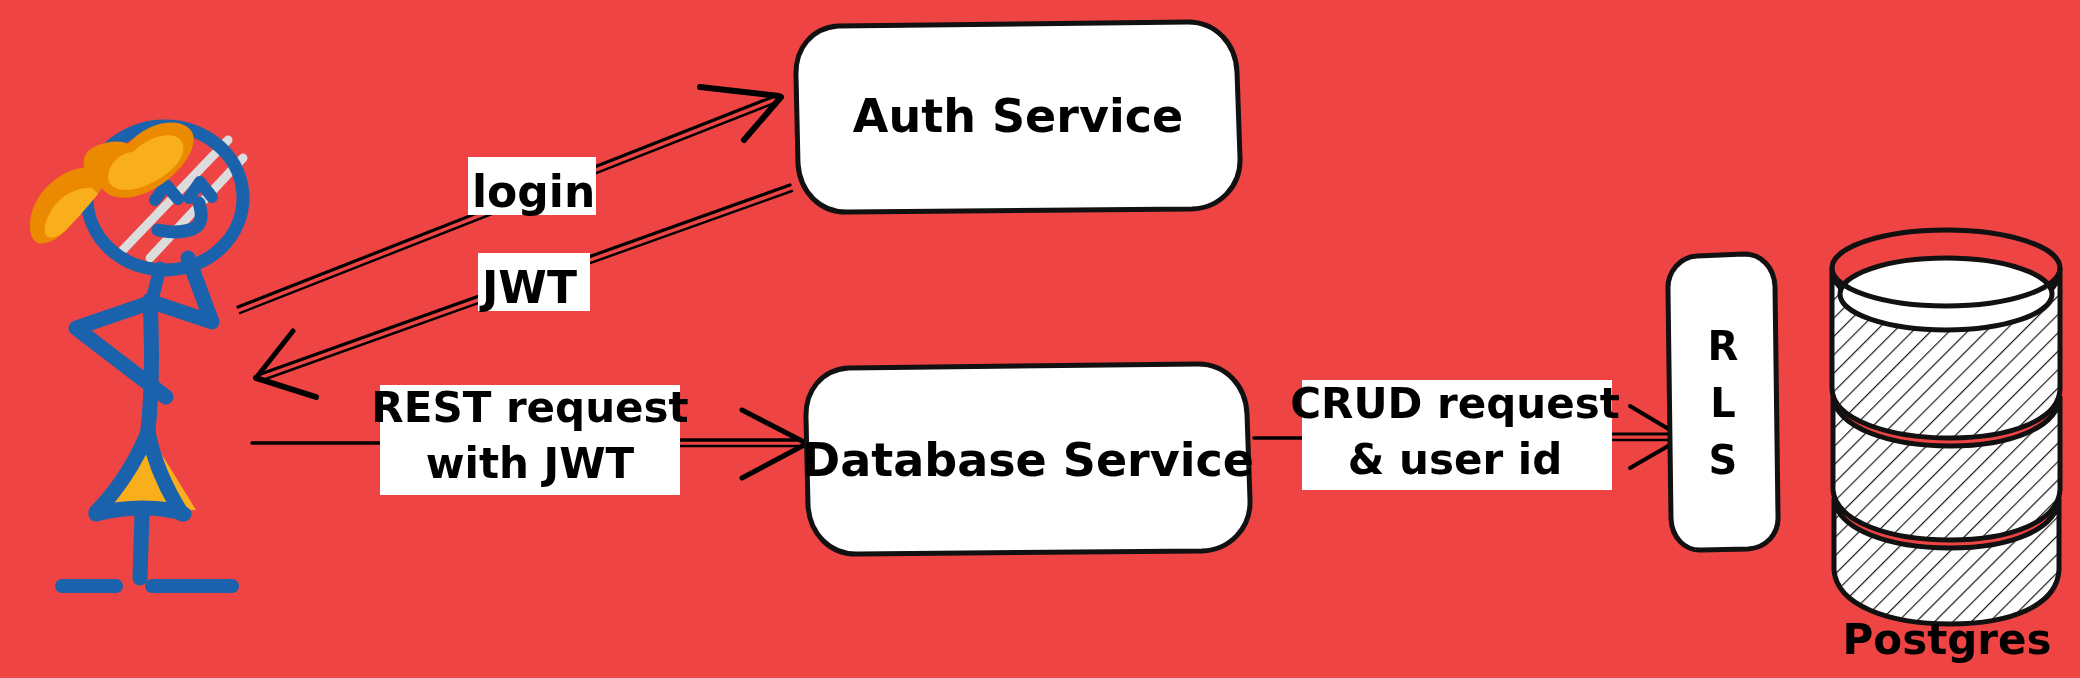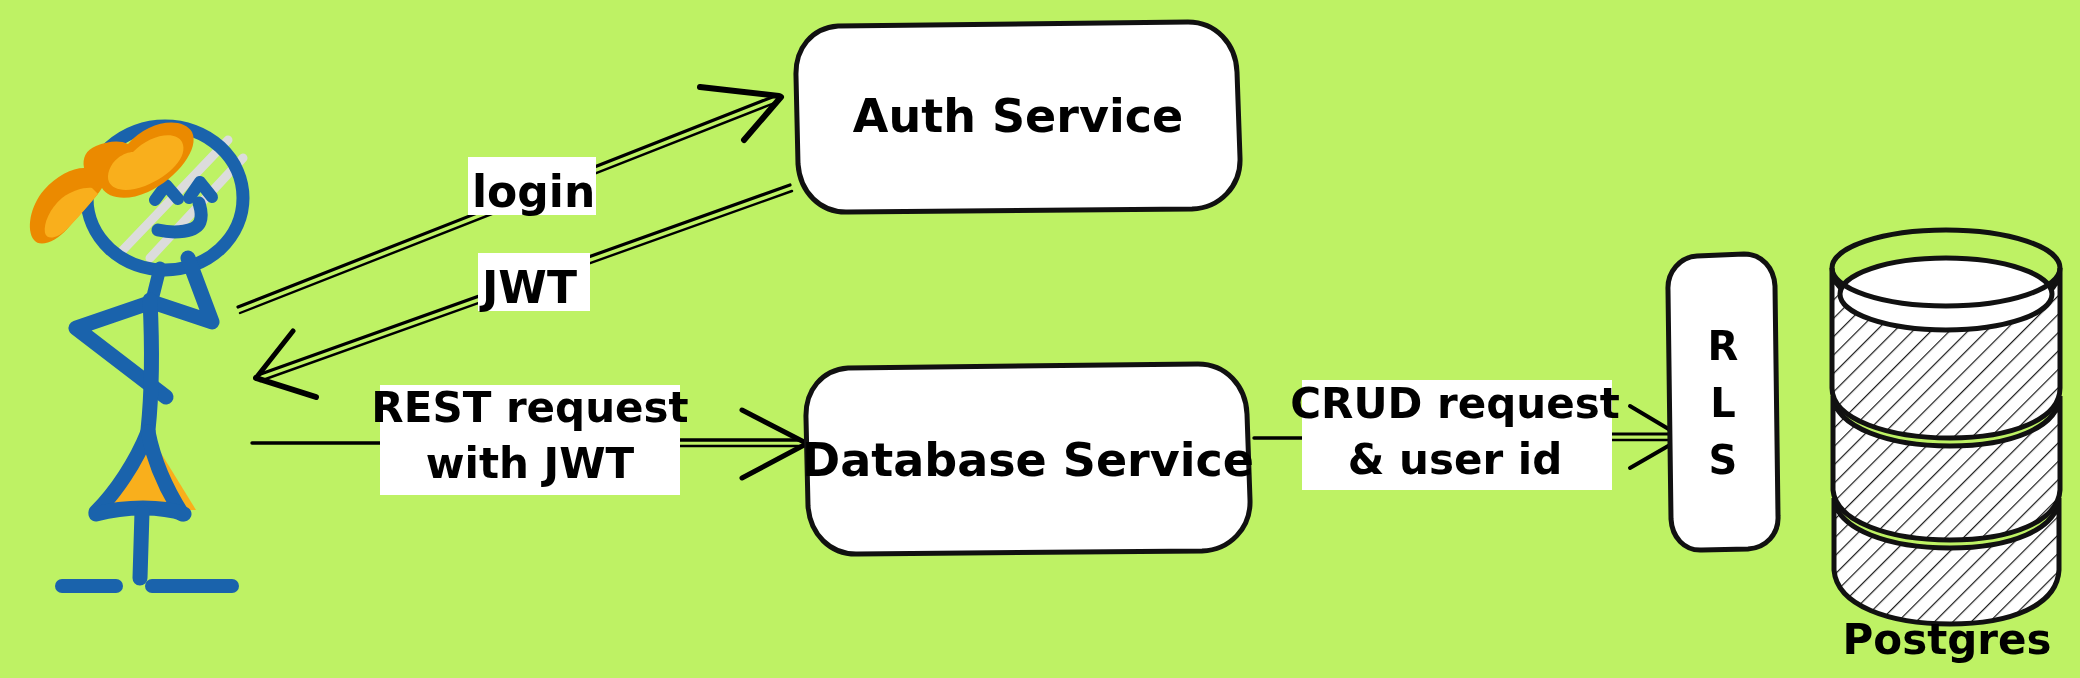--- a/index.html
+++ b/index.html
@@ -8,21 +8,21 @@
     padding: 0;
     background: #ffffff;
   }
   body {
     font-family: "DejaVu Sans", sans-serif;
   }
   #canvas {
     position: relative;
     width: 2080px;
     height: 678px;
-    background: #bef264;
+    background: #ef4444;
     overflow: hidden;
   }
   #canvas svg.layer {
     position: absolute;
     top: 0;
     left: 0;
     width: 2080px;
     height: 678px;
   }
   .hand-text {

